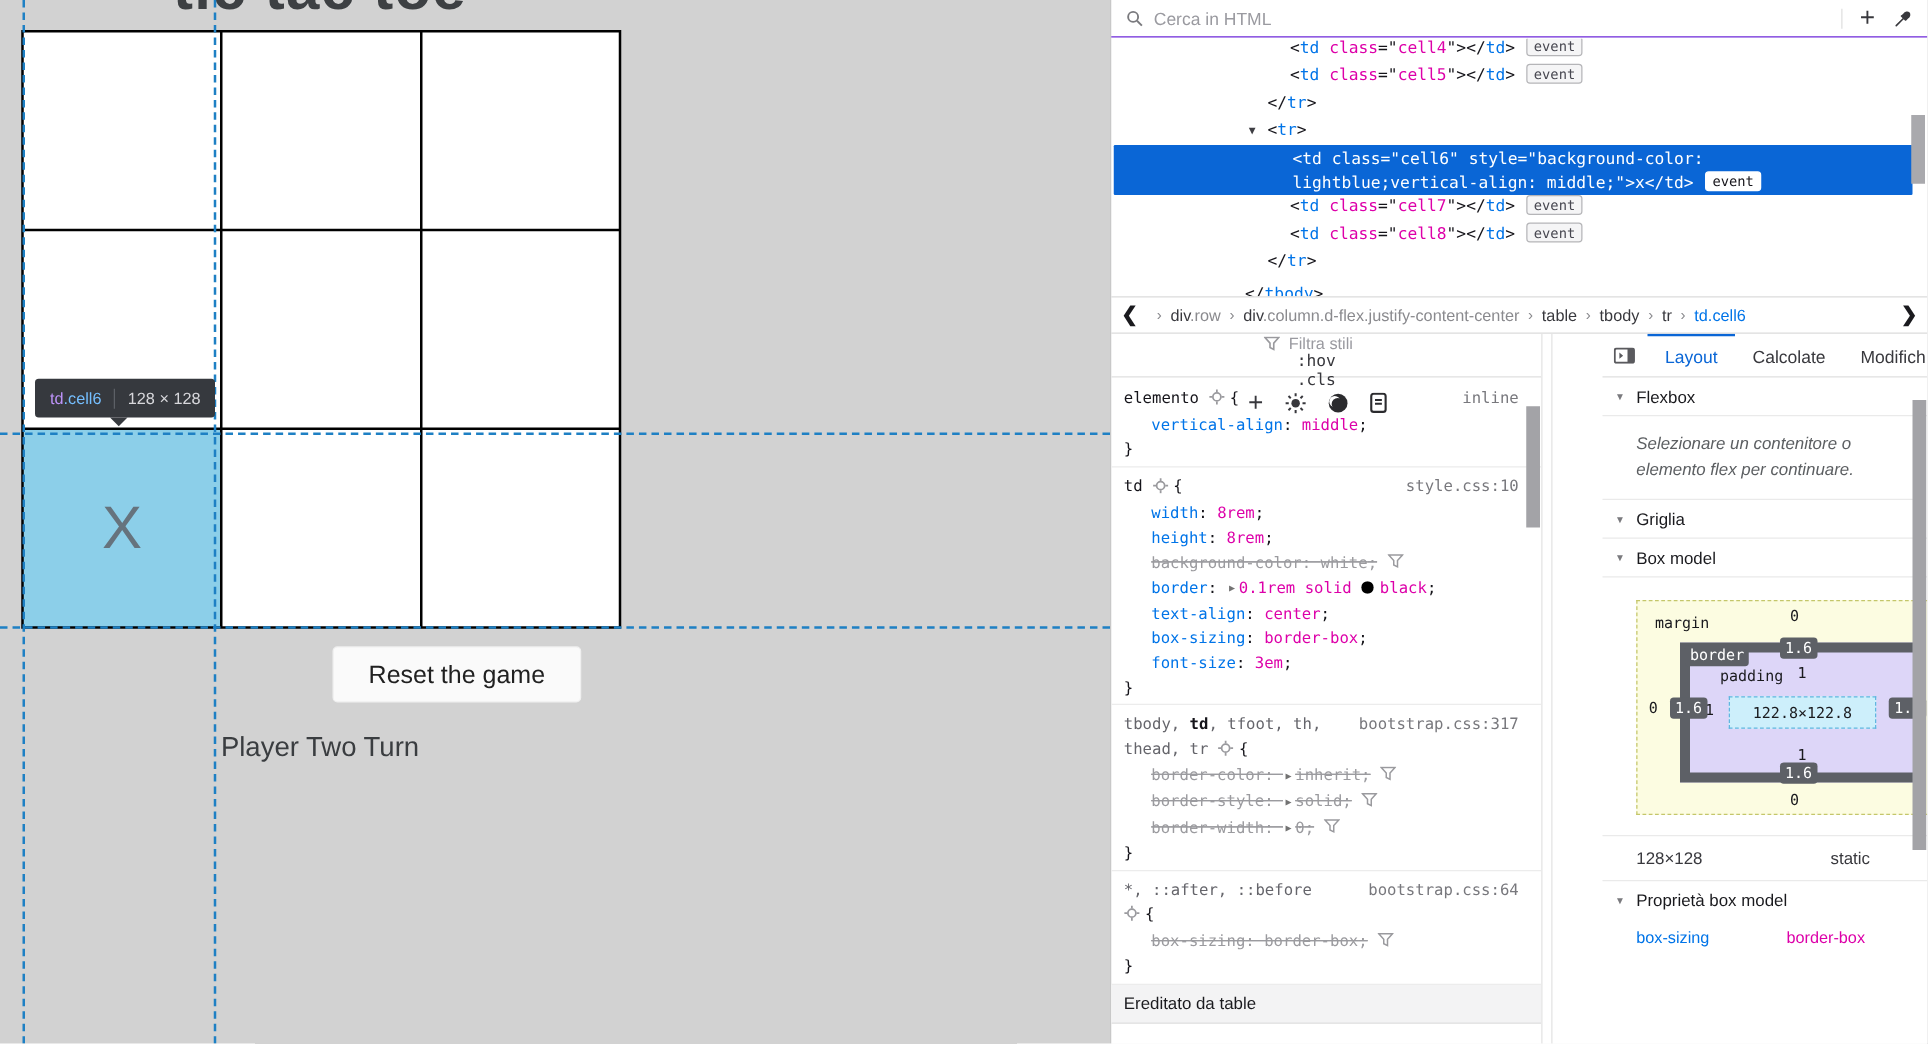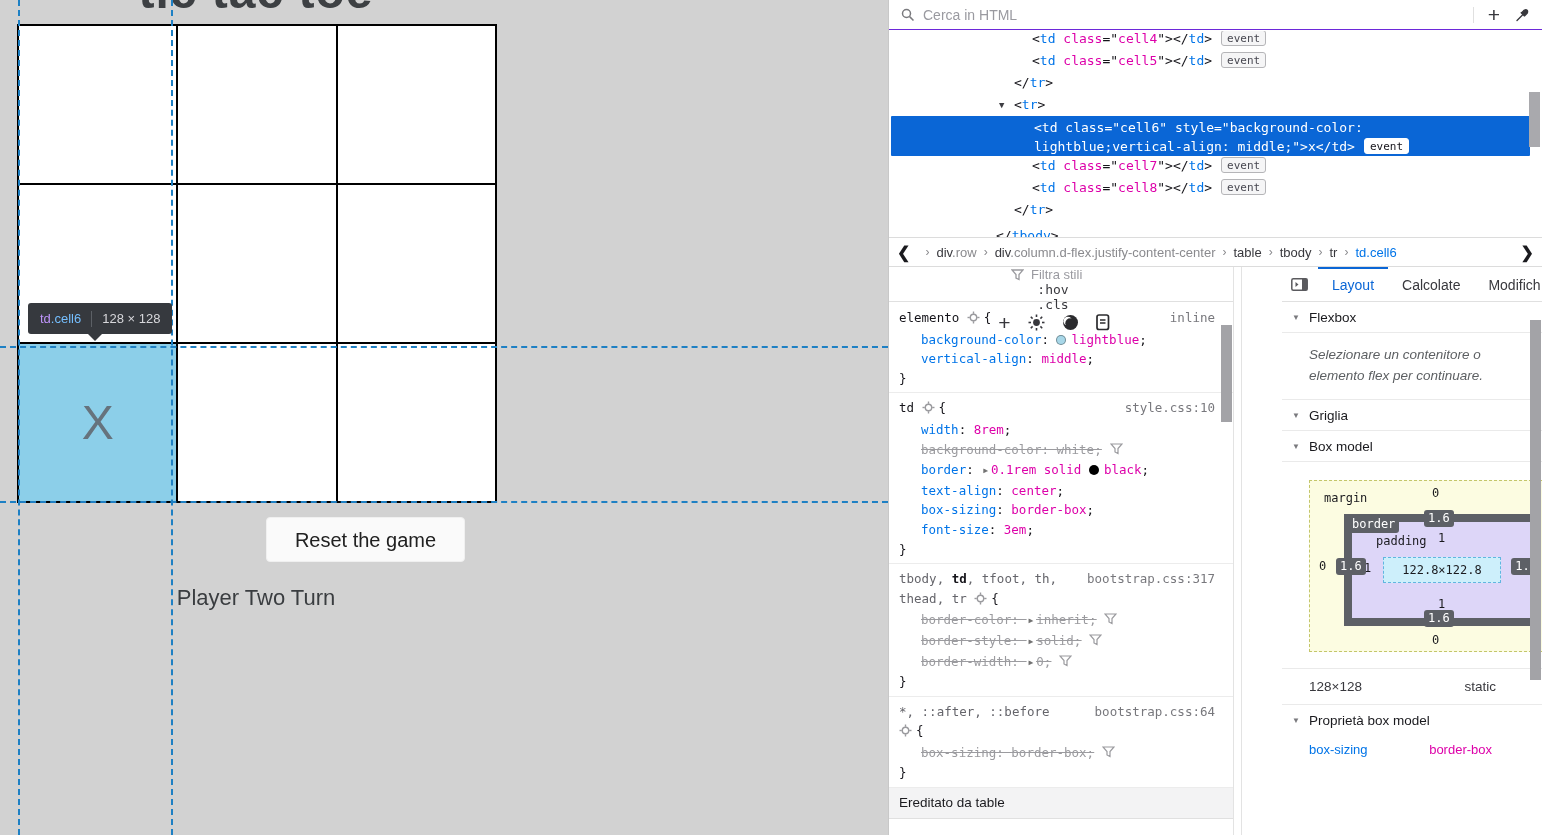--- a/index.html
+++ b/index.html
@@ -273,36 +273,36 @@
             <span class="src">inline</span>
             <div><span class="sel-d">elemento </span><span style="vertical-align: -2px; margin: 0px 4px 0px 0px;"><svg width="13" height="13" style="display: inline;">
                   <circle cx="6.5" cy="6.5" r="3.2" fill="none" stroke="#9a9a9e" stroke-width="1.4"></circle>
                   <g stroke="#9a9a9e" stroke-width="1.4">
                     <line x1="6.5" y1="0.5" x2="6.5" y2="2.8"></line>
                     <line x1="6.5" y1="10.2" x2="6.5" y2="12.5"></line>
                     <line x1="0.5" y1="6.5" x2="2.8" y2="6.5"></line>
                     <line x1="10.2" y1="6.5" x2="12.5" y2="6.5"></line>
                   </g>
                 </svg></span><span class="sel-d">{</span></div>
-            <div class="prop"><span><span class="pn">background-color</span><span class="pc">: </span><span class="swatch" style="background: rgb(168, 215, 232);"></span><span class="pv">lightblue</span><span class="pc">;</span></span></div>
             <div class="prop"><span><span class="pn">vertical-align</span><span class="pc">: </span><span class="pv">middle</span><span class="pc">;</span></span></div>
             <div class="sel-d">}</div>
           </div>
           <div class="rule">
             <span class="src">style.css:10</span>
             <div><span class="sel-d">td </span><span style="vertical-align: -2px; margin: 0px 4px 0px 0px;"><svg width="13" height="13" style="display: inline;">
                   <circle cx="6.5" cy="6.5" r="3.2" fill="none" stroke="#9a9a9e" stroke-width="1.4"></circle>
                   <g stroke="#9a9a9e" stroke-width="1.4">
                     <line x1="6.5" y1="0.5" x2="6.5" y2="2.8"></line>
                     <line x1="6.5" y1="10.2" x2="6.5" y2="12.5"></line>
                     <line x1="0.5" y1="6.5" x2="2.8" y2="6.5"></line>
                     <line x1="10.2" y1="6.5" x2="12.5" y2="6.5"></line>
                   </g>
                 </svg></span><span class="sel-d">{</span></div>
             <div class="prop"><span><span class="pn">width</span><span class="pc">: </span><span class="pv">8rem</span><span class="pc">;</span></span></div>
+            <div class="prop"><span><span class="pn">height</span><span class="pc">: </span><span class="pv">8rem</span><span class="pc">;</span></span></div>
             <div class="prop"><span class="struck"><span class="pn">background-color</span><span class="pc">: </span><span class="pv">white</span><span class="pc">;</span></span><span class="funnel-i"><svg width="13" height="12" style="display: inline;">
                   <path d="M1 1 H12 L8 5.5 V10.5 L5 9 V5.5 Z" fill="none" stroke="#9a9a9e" stroke-width="1.2"></path>
                 </svg></span></div>
             <div class="prop"><span><span class="pn">border</span><span class="pc">: </span><span class="expand">▶</span><span class="pv">0.1rem solid </span><span class="swatch" style="background: rgb(0, 0, 0);"></span><span class="pv">black</span><span class="pc">;</span></span></div>
             <div class="prop"><span><span class="pn">text-align</span><span class="pc">: </span><span class="pv">center</span><span class="pc">;</span></span></div>
             <div class="prop"><span><span class="pn">box-sizing</span><span class="pc">: </span><span class="pv">border-box</span><span class="pc">;</span></span></div>
             <div class="prop"><span><span class="pn">font-size</span><span class="pc">: </span><span class="pv">3em</span><span class="pc">;</span></span></div>
             <div class="sel-d">}</div>
           </div>
           <div class="rule">

